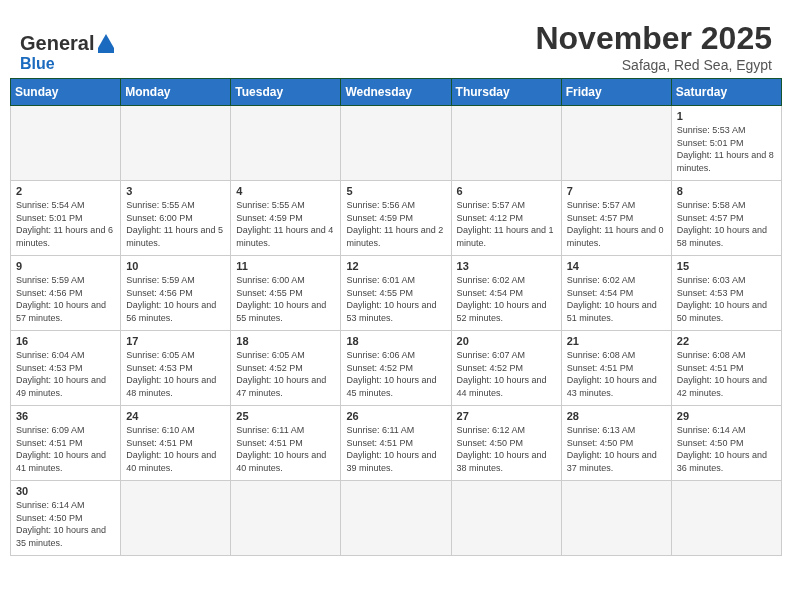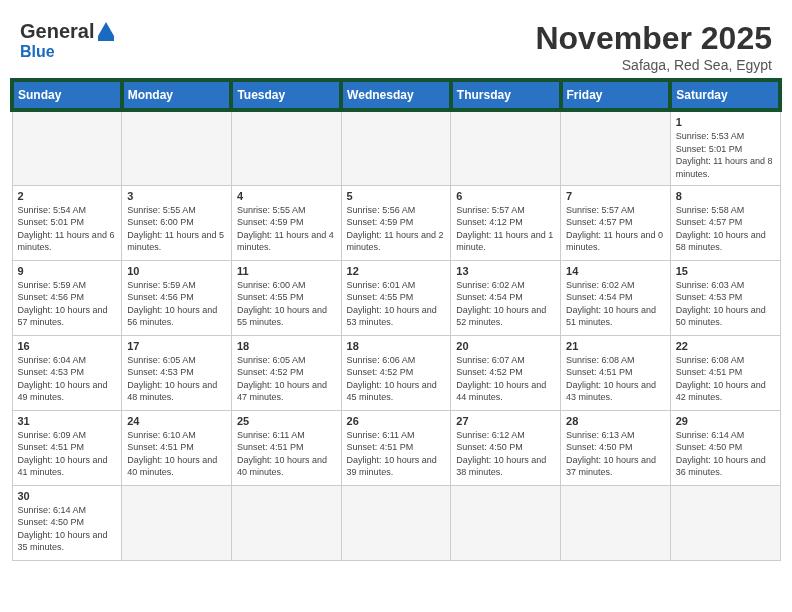--- a/index.html
+++ b/index.html
@@ -6,21 +6,21 @@
     body {
       font-family: Arial, sans-serif;
       background: #fff;
       width: 792px;
       min-height: 612px;
       padding: 10px;
     }
     .header {
       display: flex;
       justify-content: space-between;
-      align-items: flex-start;
+      align-items: flex-end;
       padding: 10px 10px 5px 10px;
     }
     .logo {
       display: flex;
       flex-direction: column;
       align-items: flex-start;
     }
     .title-area {
       text-align: right;
     }
@@ -38,21 +38,21 @@
       border-collapse: collapse;
       table-layout: fixed;
     }
     th {
       background-color: #2a72c3;
       color: #fff;
       font-size: 12px;
       font-weight: bold;
       padding: 6px 4px;
       text-align: left;
-      border: 4px solid #14532d;
+      border: 1px solid #14532d;
     }
     td {
       border: 1px solid #ccc;
       vertical-align: top;
       padding: 4px 5px;
       font-size: 9.5px;
       color: #333;
       height: 75px;
       background: #fff;
     }
@@ -331,21 +331,21 @@
         <div class="day-info">
           <span>Sunrise: 6:08 AM</span><br>
           <span>Sunset: 4:51 PM</span><br>
           <span>Daylight: 10 hours and 42 minutes.</span>
         </div>
       </td>
     </tr>
 
     <tr>
       <td>
-        <span class="day-number">31</span>
+        <span class="day-number">36</span>
         <div class="day-info">
           <span>Sunrise: 6:09 AM</span><br>
           <span>Sunset: 4:51 PM</span><br>
           <span>Daylight: 10 hours and 41 minutes.</span>
         </div>
       </td>
       <td>
         <span class="day-number">24</span>
         <div class="day-info">
           <span>Sunrise: 6:10 AM</span><br>

